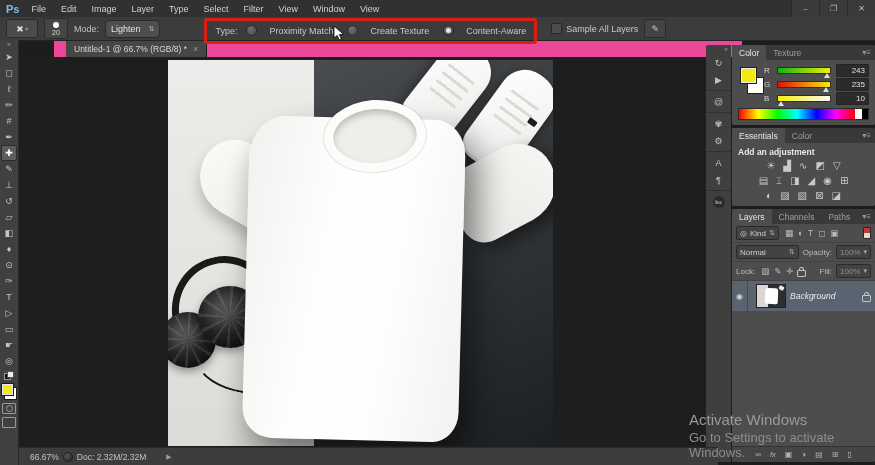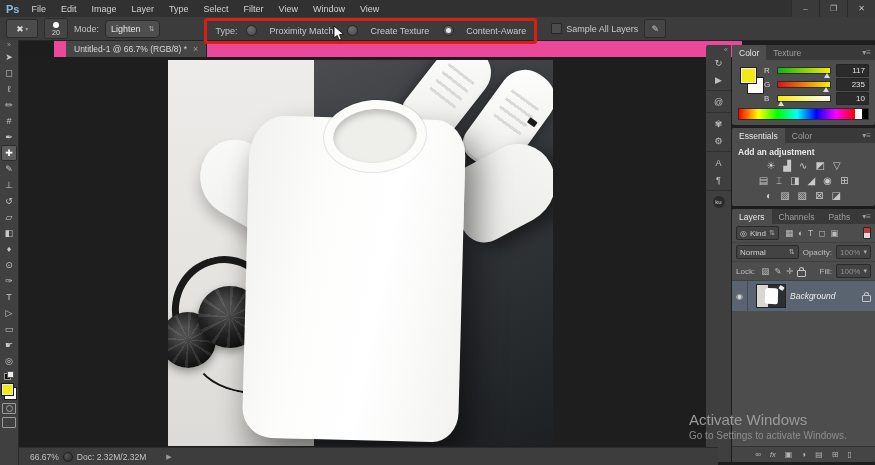--- a/index.html
+++ b/index.html
@@ -162,21 +162,21 @@
   .lt-shirt{position:absolute;left:8px;top:3px;width:13px;height:16px;background:#fff;border-radius:3px 3px 2px 2px;transform:rotate(2deg);}
   .lt-shoe{position:absolute;right:1px;top:1px;width:5px;height:4px;background:#e8e8e8;border-radius:1px;transform:rotate(30deg);}
   .lname{font-style:italic;font-size:8.5px;color:#e8e8e8;}
   .layer-row .spacer{flex:1;}
   .lbottom{height:15px;background:#454545;border-top:1px solid #333;display:flex;align-items:center;
            justify-content:center;gap:9px;font-size:8px;color:#b5b5b5;flex:none;}
   .lbottom .fx{font-style:italic;font-size:7.5px;}
   
   .watermark{position:absolute;left:689px;top:411px;z-index:60;pointer-events:none;color:#9b9b9b;}
   .wm1{font-size:15px;}
-  .wm2{font-size:10px;color:#8d8d8d;margin-top:2px;}
+  .wm2{font-size:13px;color:#8d8d8d;margin-top:2px;}
   .cursor{position:absolute;left:333px;top:26px;z-index:70;pointer-events:none;}
 </style>
 </head>
 <body>
 
 <div class="app">
 
   <header class="menu-bar">
     <span class="ps-logo">Ps</span>
     <nav class="menus" id="menus">
@@ -380,21 +380,21 @@
           <div class="sw-col">
             <div class="cp-fg" style="background: rgb(242, 234, 16);"></div>
             <div class="cp-bg" style="background: rgb(255, 255, 255);"></div>
           </div>
           <div class="sliders" id="color-sliders">
               <div class="srow">
                 <span class="ch-label">R</span>
                 <div class="track" style="background: linear-gradient(90deg, rgb(12, 180, 20), rgb(246, 238, 8));">
                   <span class="thumb" style="left: calc(95% - 3px);"></span>
                 </div>
-                <span class="ch-val">117</span>
+                <span class="ch-val">243</span>
               </div>
               <div class="srow">
                 <span class="ch-label">G</span>
                 <div class="track" style="background: linear-gradient(90deg, rgb(224, 16, 16), rgb(246, 238, 8));">
                   <span class="thumb" style="left: calc(92% - 3px);"></span>
                 </div>
                 <span class="ch-val">235</span>
               </div>
               <div class="srow">
                 <span class="ch-label">B</span>

